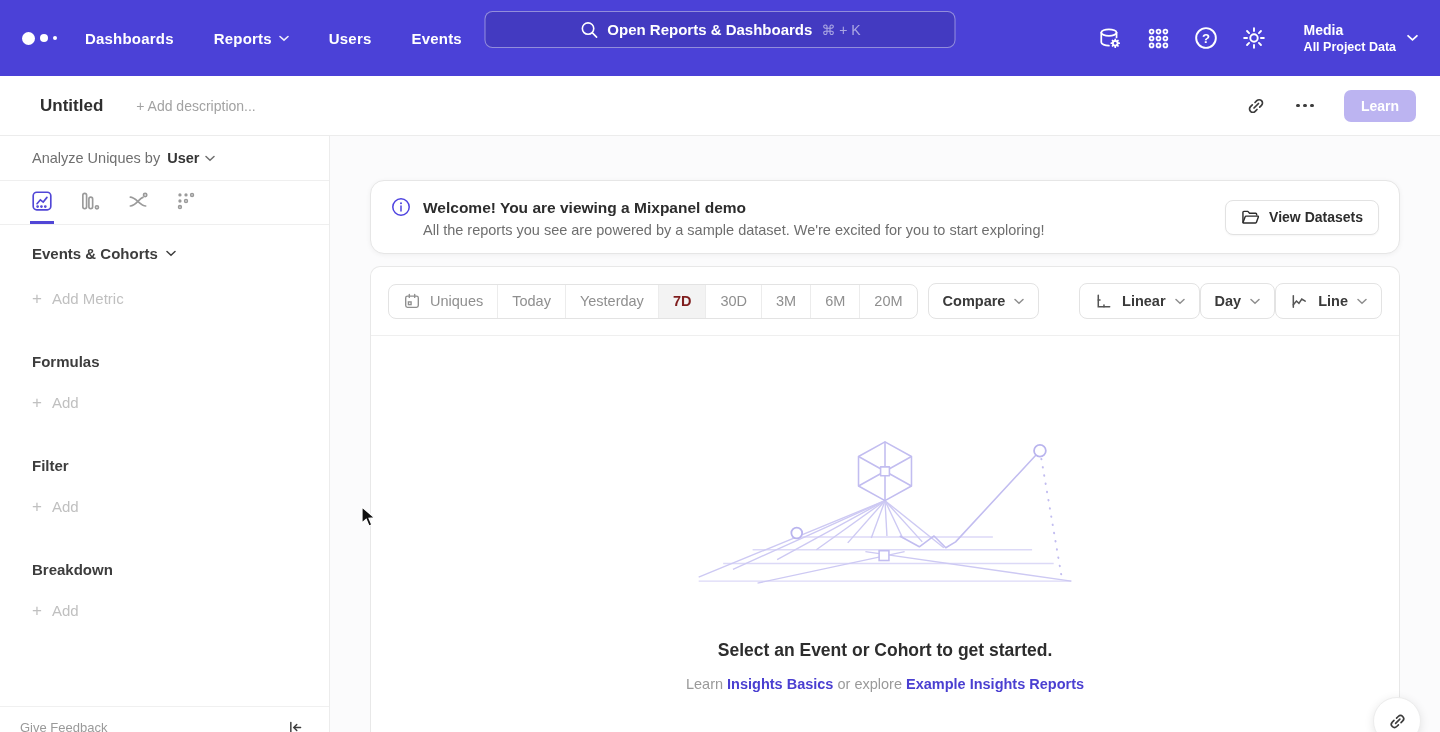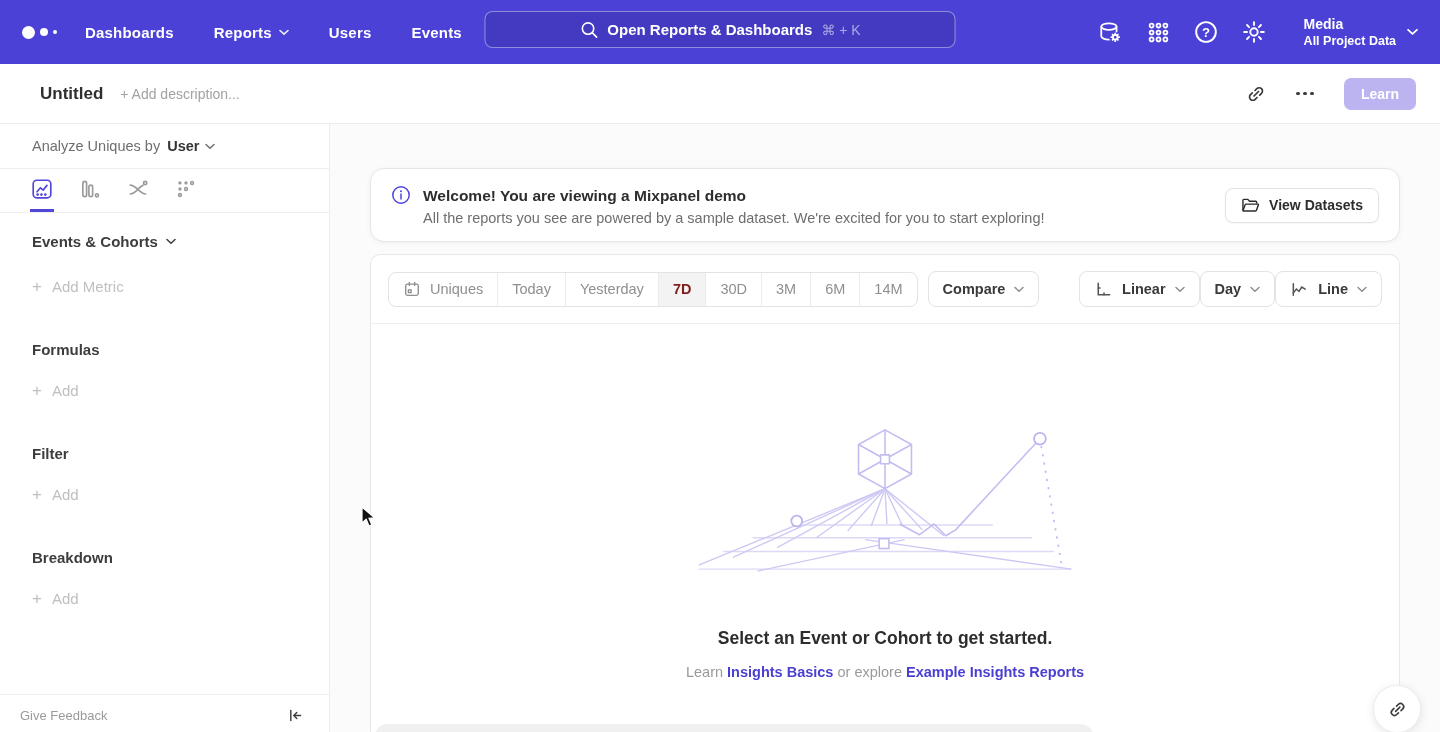--- a/index.html
+++ b/index.html
@@ -1,20 +1,20 @@
 <!DOCTYPE html>
 <html><head>
 <meta charset="utf-8">
 <style>
   * { margin:0; padding:0; box-sizing:border-box; }
   html,body { width:1440px; height:732px; overflow:hidden;
     font-family:"Liberation Sans", sans-serif; background:#fff; }
 
   
-  .topnav { height:64px; background:#4b41d7; display:flex; align-items:center;
+  .topnav { height:76px; background:#4b41d7; display:flex; align-items:center;
     position:relative; color:#fff;justify-content:flex-end; }
   .logo { display:flex; align-items:center; gap:5px; padding:0 28px 0 22px; cursor:pointer; }
   .logo .d1{width:13px;height:13px;border-radius:50%;background:#fff;}
   .logo .d2{width:8px;height:8px;border-radius:50%;background:#fff;}
   .logo .d3{width:4px;height:4px;border-radius:50%;background:#fff;}
   .nav-items { display:flex; align-items:center; gap:40px; }
   .nav-item { font-size:15px; font-weight:600; letter-spacing:.2px; cursor:pointer;
     display:flex; align-items:center; gap:7px; }
   .nav-item svg { opacity:.9; }
   .searchbar { position:absolute; left:50%; top:11px; transform:translateX(-50%);
@@ -27,21 +27,21 @@
   .nav-icon { width:25px; height:25px; display:flex; align-items:center; justify-content:center;
     cursor:pointer; }
   .project { display:flex; align-items:center; gap:11px; cursor:pointer; margin-left:14px; }
   .project .pname { font-size:14px; font-weight:700; line-height:17px; }
   .project .pscope { font-size:12.5px; font-weight:600; line-height:16px; }
 
   
   .rheader { height:60px; background:#fff; border-bottom:1px solid #ececec;
     display:flex; align-items:center; padding:0 24px 0 40px; }
   .rtitle { font-size:17px; font-weight:700; color:#2f2f2f; cursor:text; }
-  .rdesc { font-size:14px; color:#a2a2a2; margin-left:17px; cursor:text; }
+  .rdesc { font-size:14px; color:#a2a2a2; margin-left:33px; cursor:text; }
   .rheader-right { margin-left:auto; display:flex; align-items:center; gap:26px; }
   .hicon { color:#3c3c3c; display:flex; cursor:pointer; }
   .dots { display:flex; gap:3.5px; cursor:pointer; padding:4px; }
   .dots i { width:3.5px; height:3.5px; border-radius:50%; background:#3c3c3c; display:block; }
   .save-btn { background:#bcb4f1; color:#fff; font-size:14px; font-weight:700;
     border:none; border-radius:7px; padding:8px 17px; cursor:default; }
 
   
   .layout { display:flex; height:612px; }
   .sidebar { width:330px; border-right:1px solid #ececec; background:#fff;
@@ -367,21 +367,21 @@
           <div class="seg-item">
               <span>30D</span>
             </div>
           <div class="seg-item">
               <span>3M</span>
             </div>
           <div class="seg-item">
               <span>6M</span>
             </div>
           <div class="seg-item">
-              <span>14M</span>
+              <span>20M</span>
             </div>
         </div>
         <button class="tbtn compare">
           <span>Compare</span>
           <span class="chev">
               <svg width="10" height="7" viewBox="0 0 10 7" fill="none" stroke="currentColor" stroke-width="1.5" stroke-linecap="round">
                 <path d="M1 1.5 L5 5.2 L9 1.5"></path>
               </svg>
             </span>
         </button>

